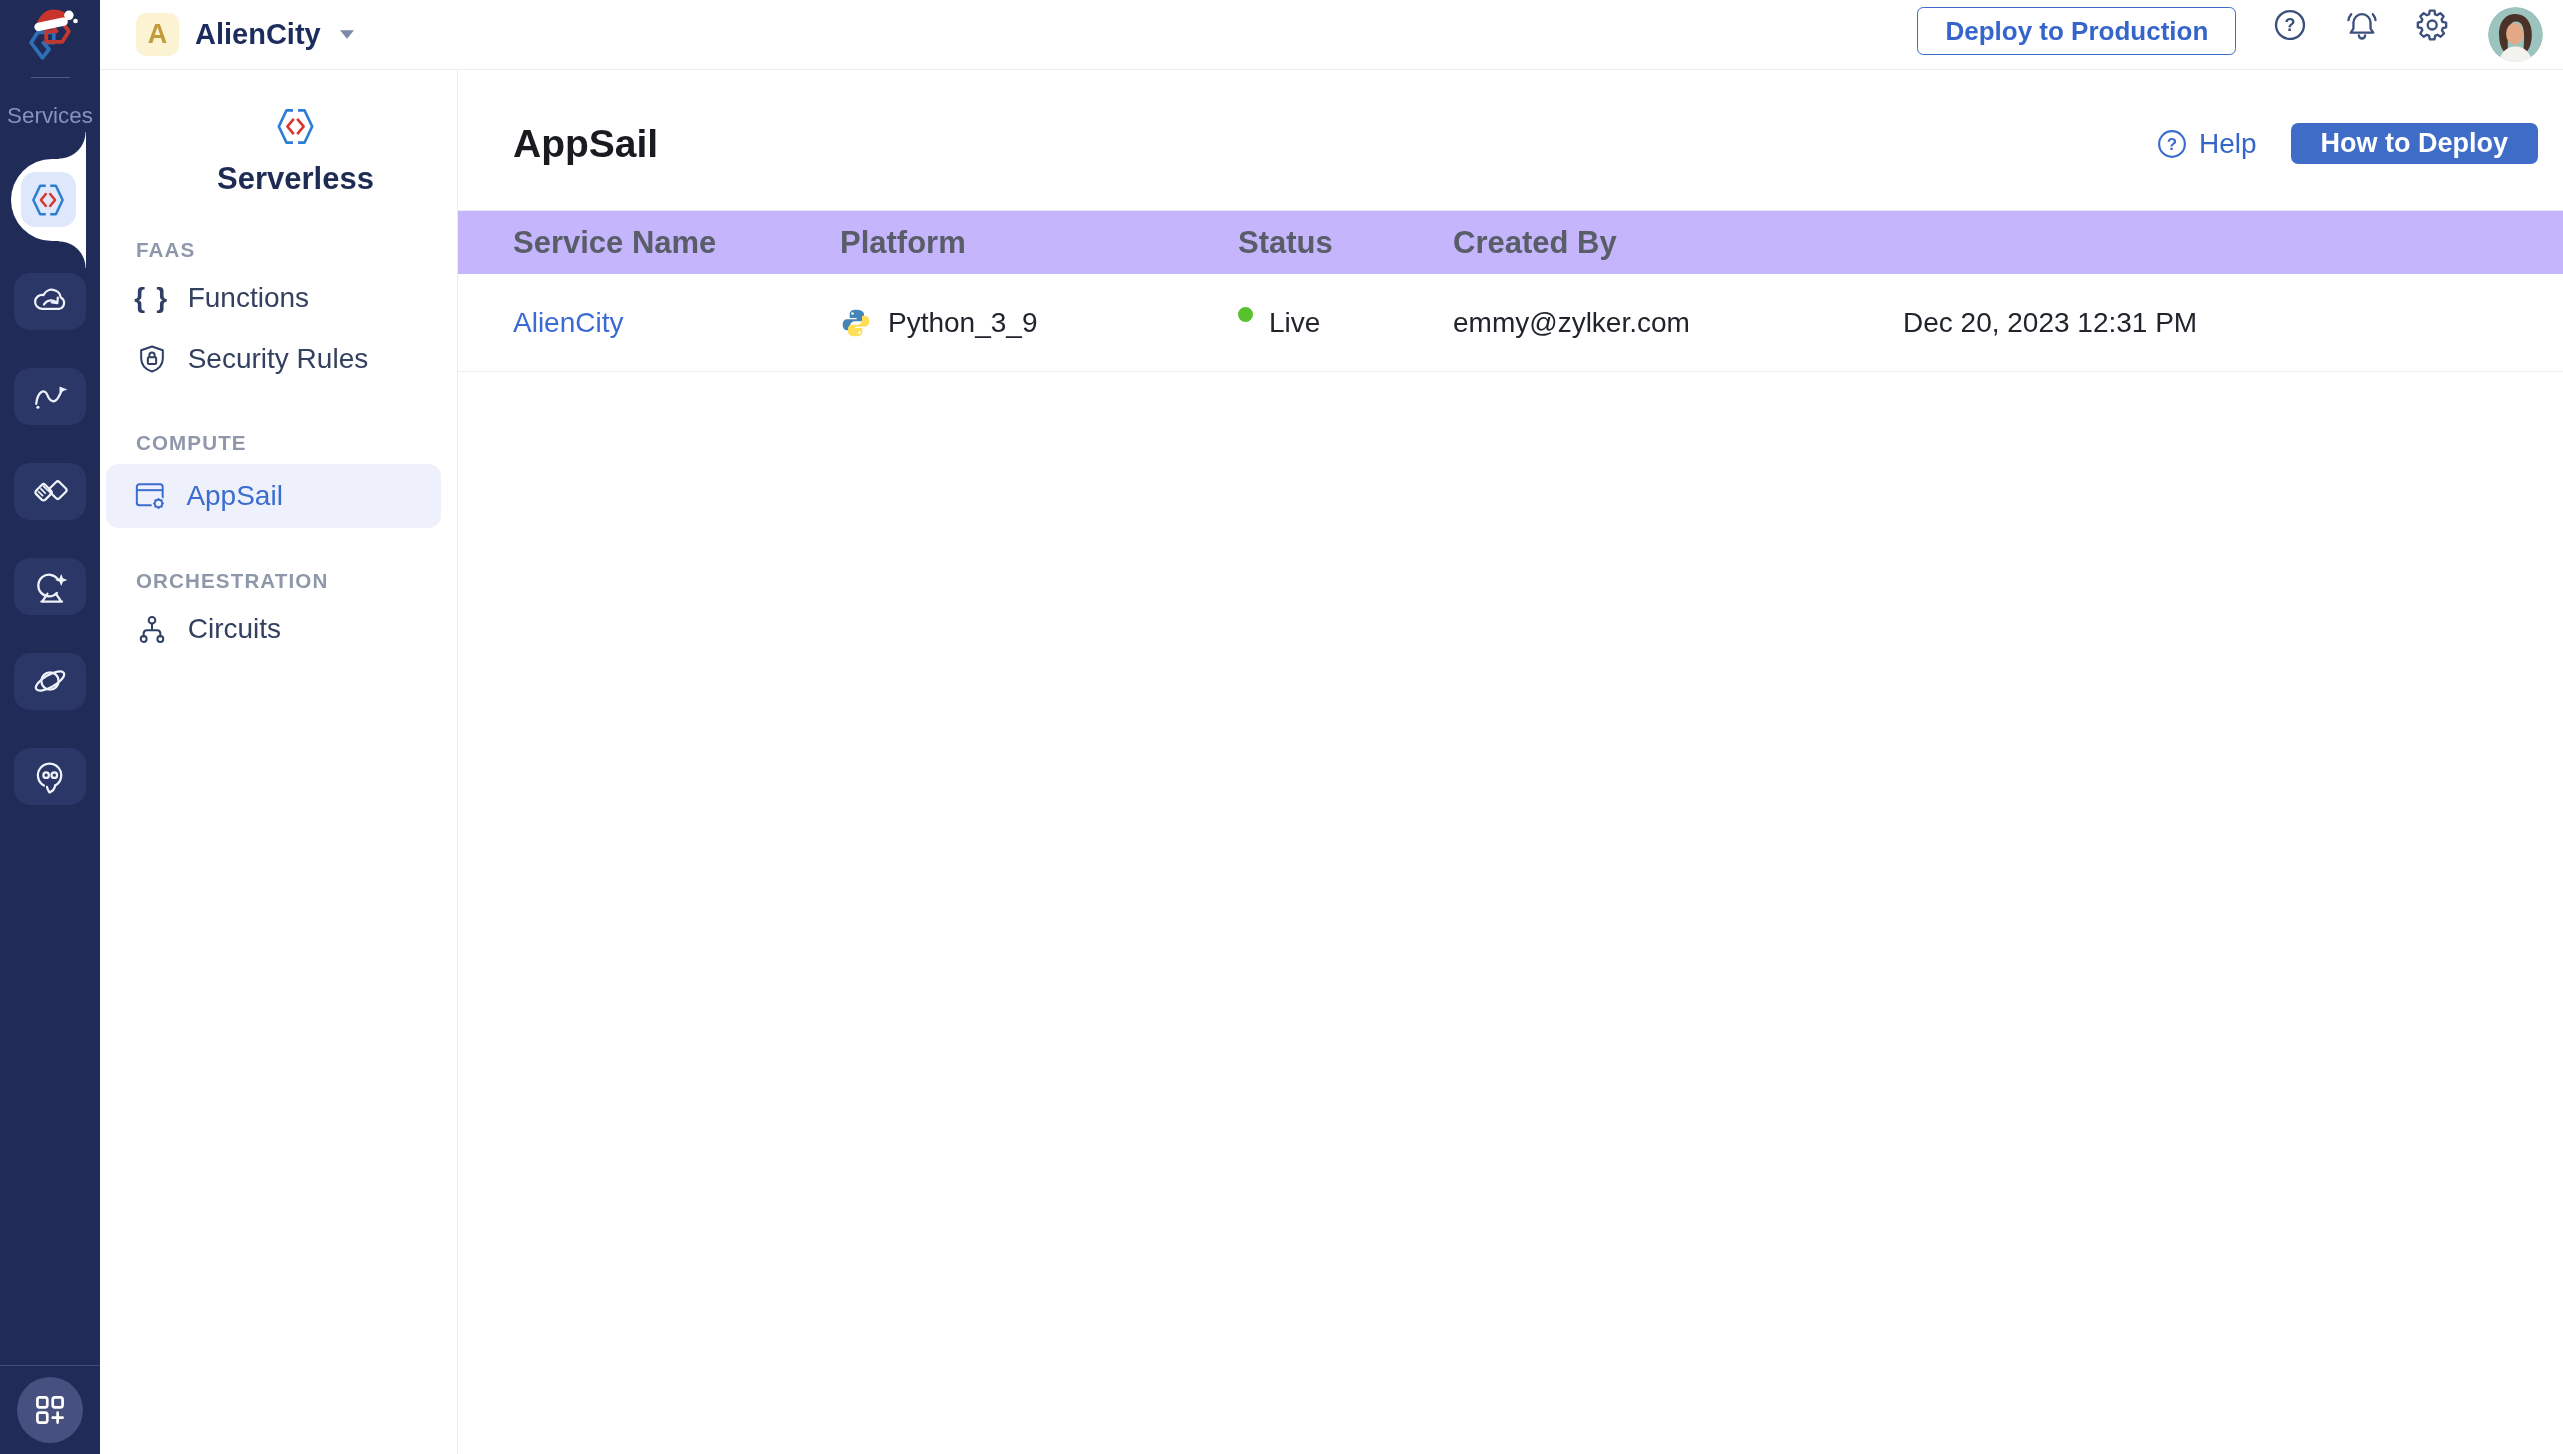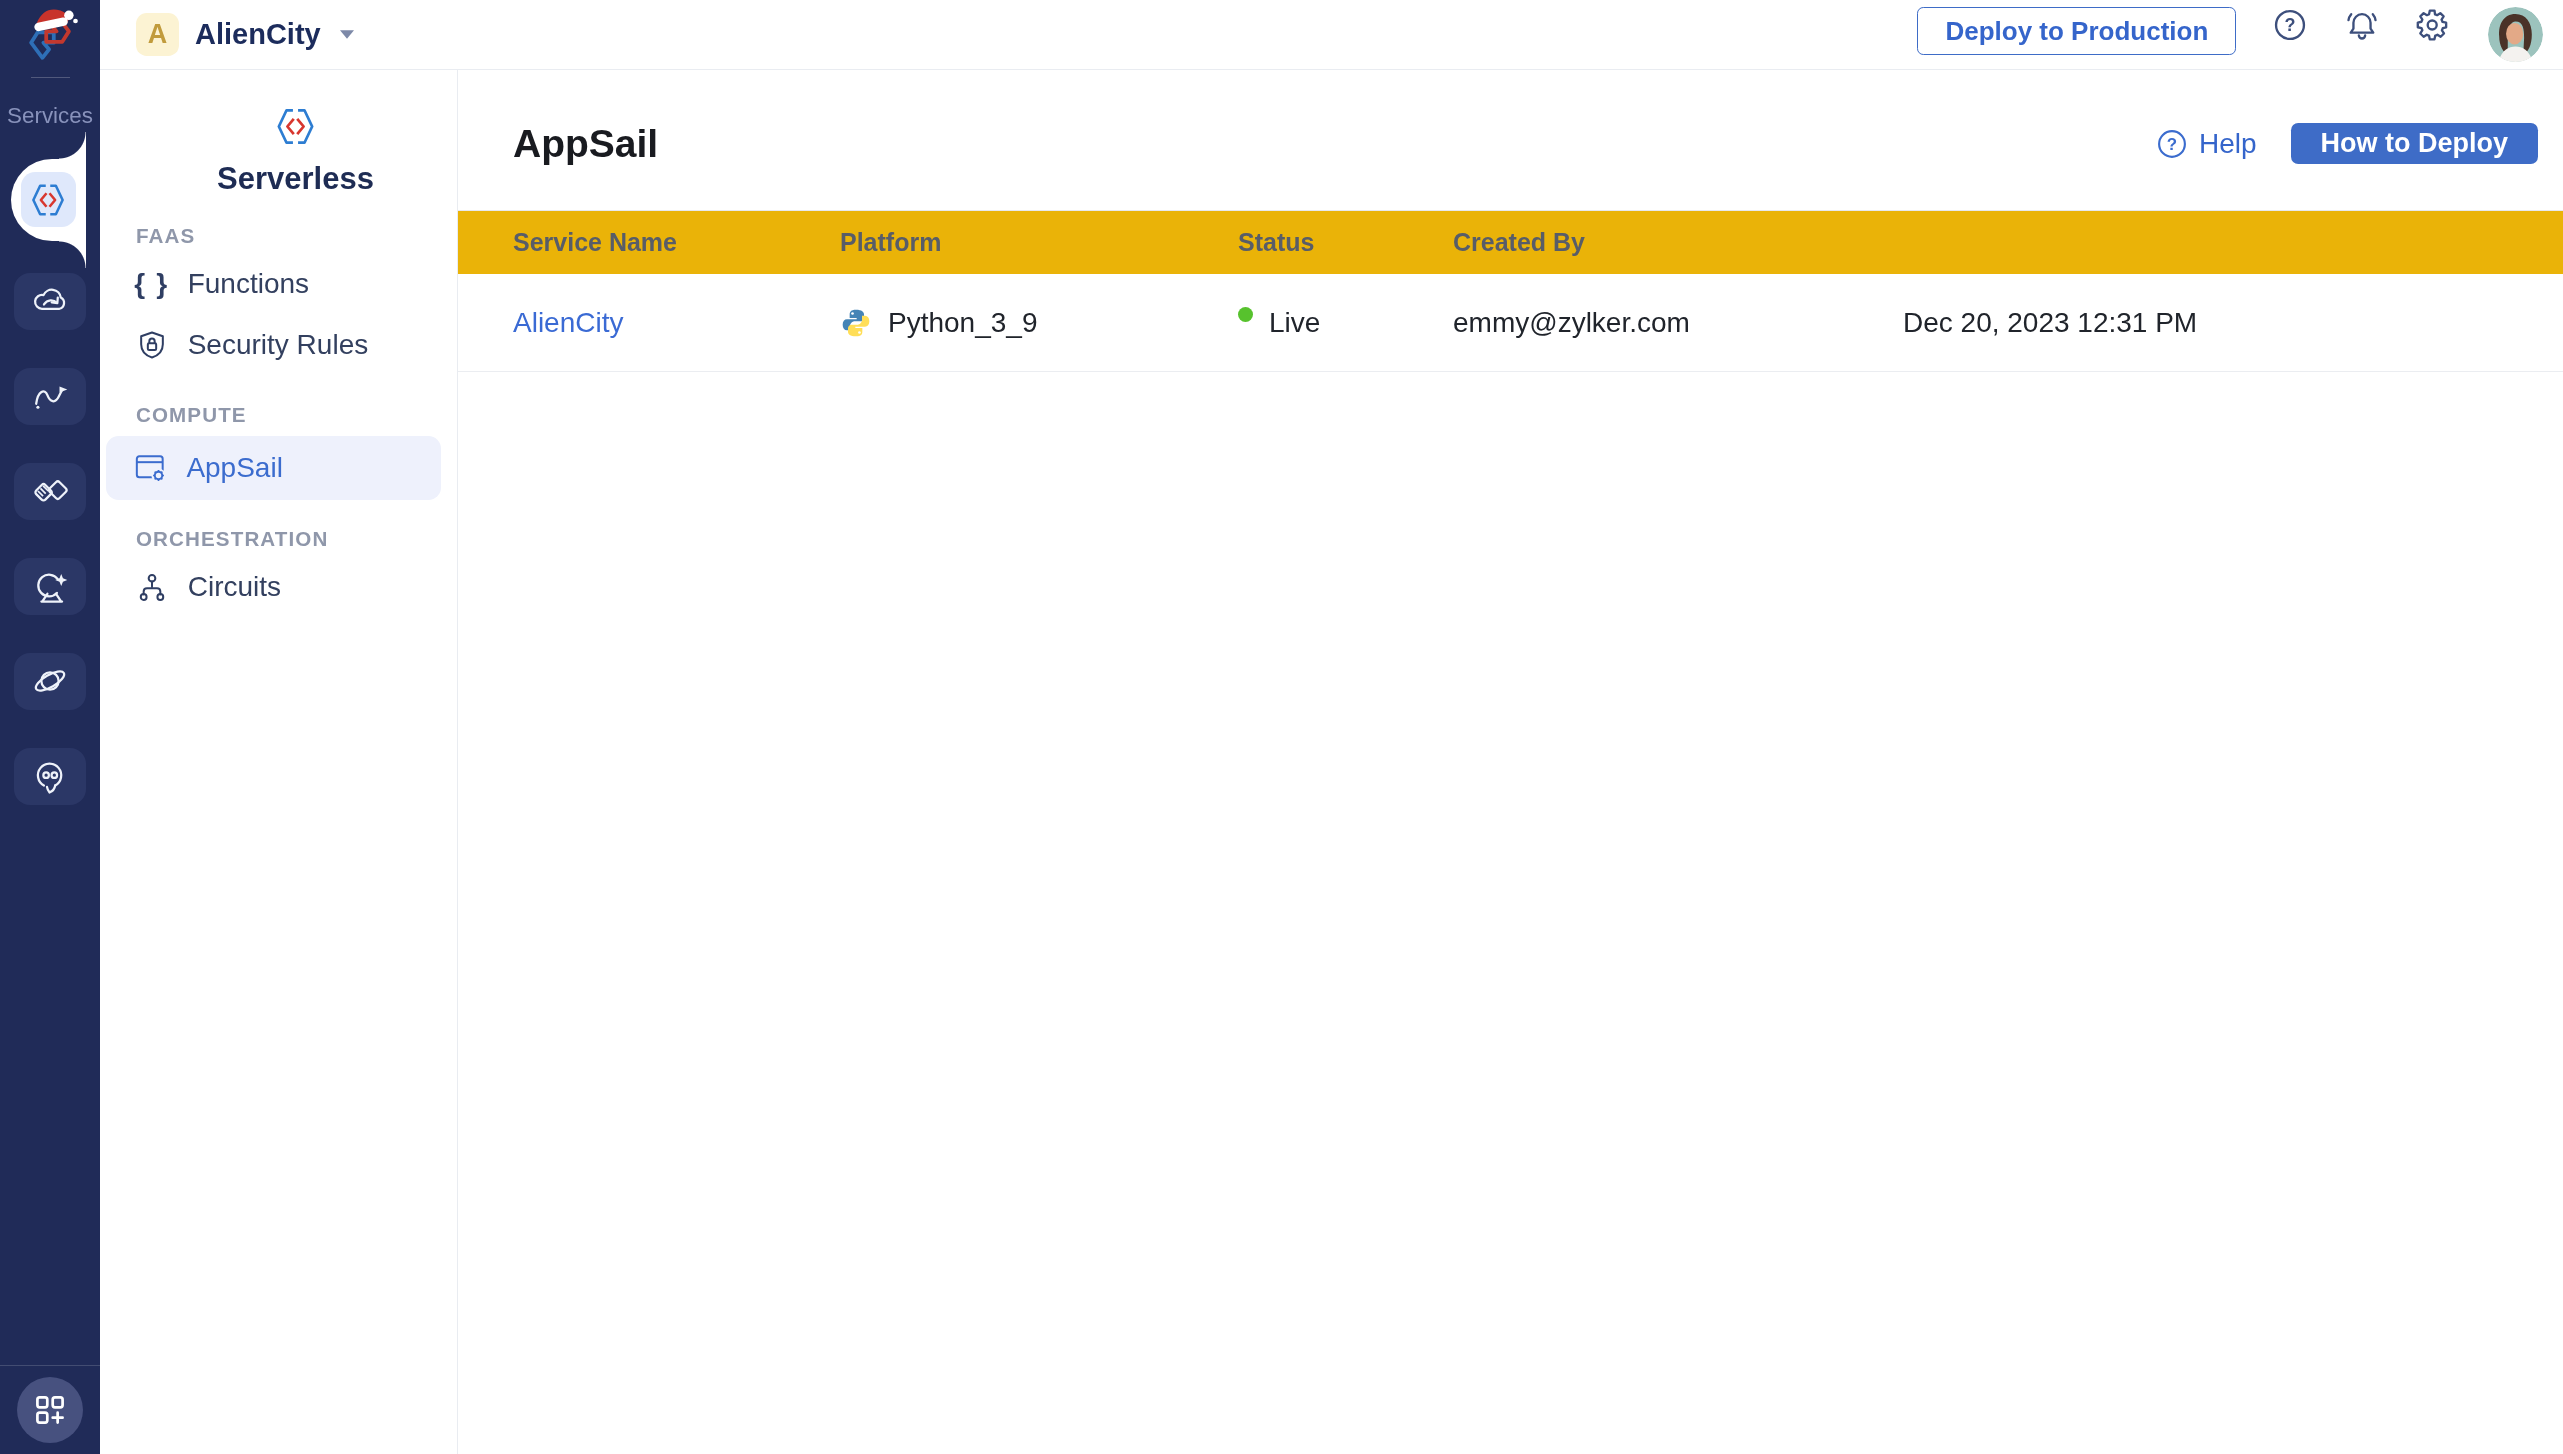--- a/index.html
+++ b/index.html
@@ -75,21 +75,21 @@
   .avatar { width:55px; height:55px; border-radius:50%; overflow:hidden; cursor:pointer; }
 
   
   .sidebar {
     position:absolute; left:86px; top:70px; width:372px; bottom:0; background:#fff;
     border-right:0.9px solid #e9ecf1; padding-top:36px; z-index:1;
   }
   .sidebar-header { display:flex; align-items:center; gap:14.3px; padding-left:48px;flex-direction:column; }
   .sidebar-header .title { font-size:31px; font-weight:600; color:#1e2c54; }
   .section-label {
-    padding-left:50px; margin-top:27px; margin-bottom:5.4px;
+    padding-left:50px; margin-top:41px; margin-bottom:5.4px;
     font-size:20.6px; font-weight:600; letter-spacing:1.1px; color:#8f97aa;
   }
   .menu-item {
     display:flex; align-items:center; gap:19.7px; height:61px; padding-left:50px;
     font-size:28px; color:#33405f; cursor:pointer;
   }
   .menu-item .mi-icon { width:32px; display:flex; justify-content:center; color:#2f3e63; }
   .braces { font-size:28px; font-weight:600; color:#2f3e63; letter-spacing:2.7px; }
   .menu-item.active {
     margin:9px 16px 7.2px 19.7px; padding-left:29px; height:64px;
@@ -109,22 +109,22 @@
     color:#fff; font-size:27px; font-weight:600; font-family:"Liberation Sans",sans-serif;
     cursor:pointer; display:flex; align-items:center;
   }
 
   .table { margin-top:27px; }
   .thead, .trow {
     display:grid; grid-template-columns:327px 398px 215px 450px 1fr;
     align-items:center; padding-left:55px;
   }
   .thead {
-    height:64px; background:#eab308; border-top:0.9px solid #e7e9ee;
-    font-size:25px; font-weight:bold; color:#585d68;
+    height:64px; background:#c4b5fd; border-top:0.9px solid #e7e9ee;
+    font-size:31px; font-weight:bold; color:#585d68;
   }
   .trow { height:98px; border-bottom:0.9px solid #ebedf1; font-size:28px; color:#20242b; cursor:pointer; }
   .cell-link { color:#3a6ad4; cursor:pointer; }
   .cell-flex { display:flex; gap:16px; }
   .status-dot { width:15px; height:15px; border-radius:50%; background:#57c22d; }
 </style>
 </head>
 <body>
 
 <div class="rail">

